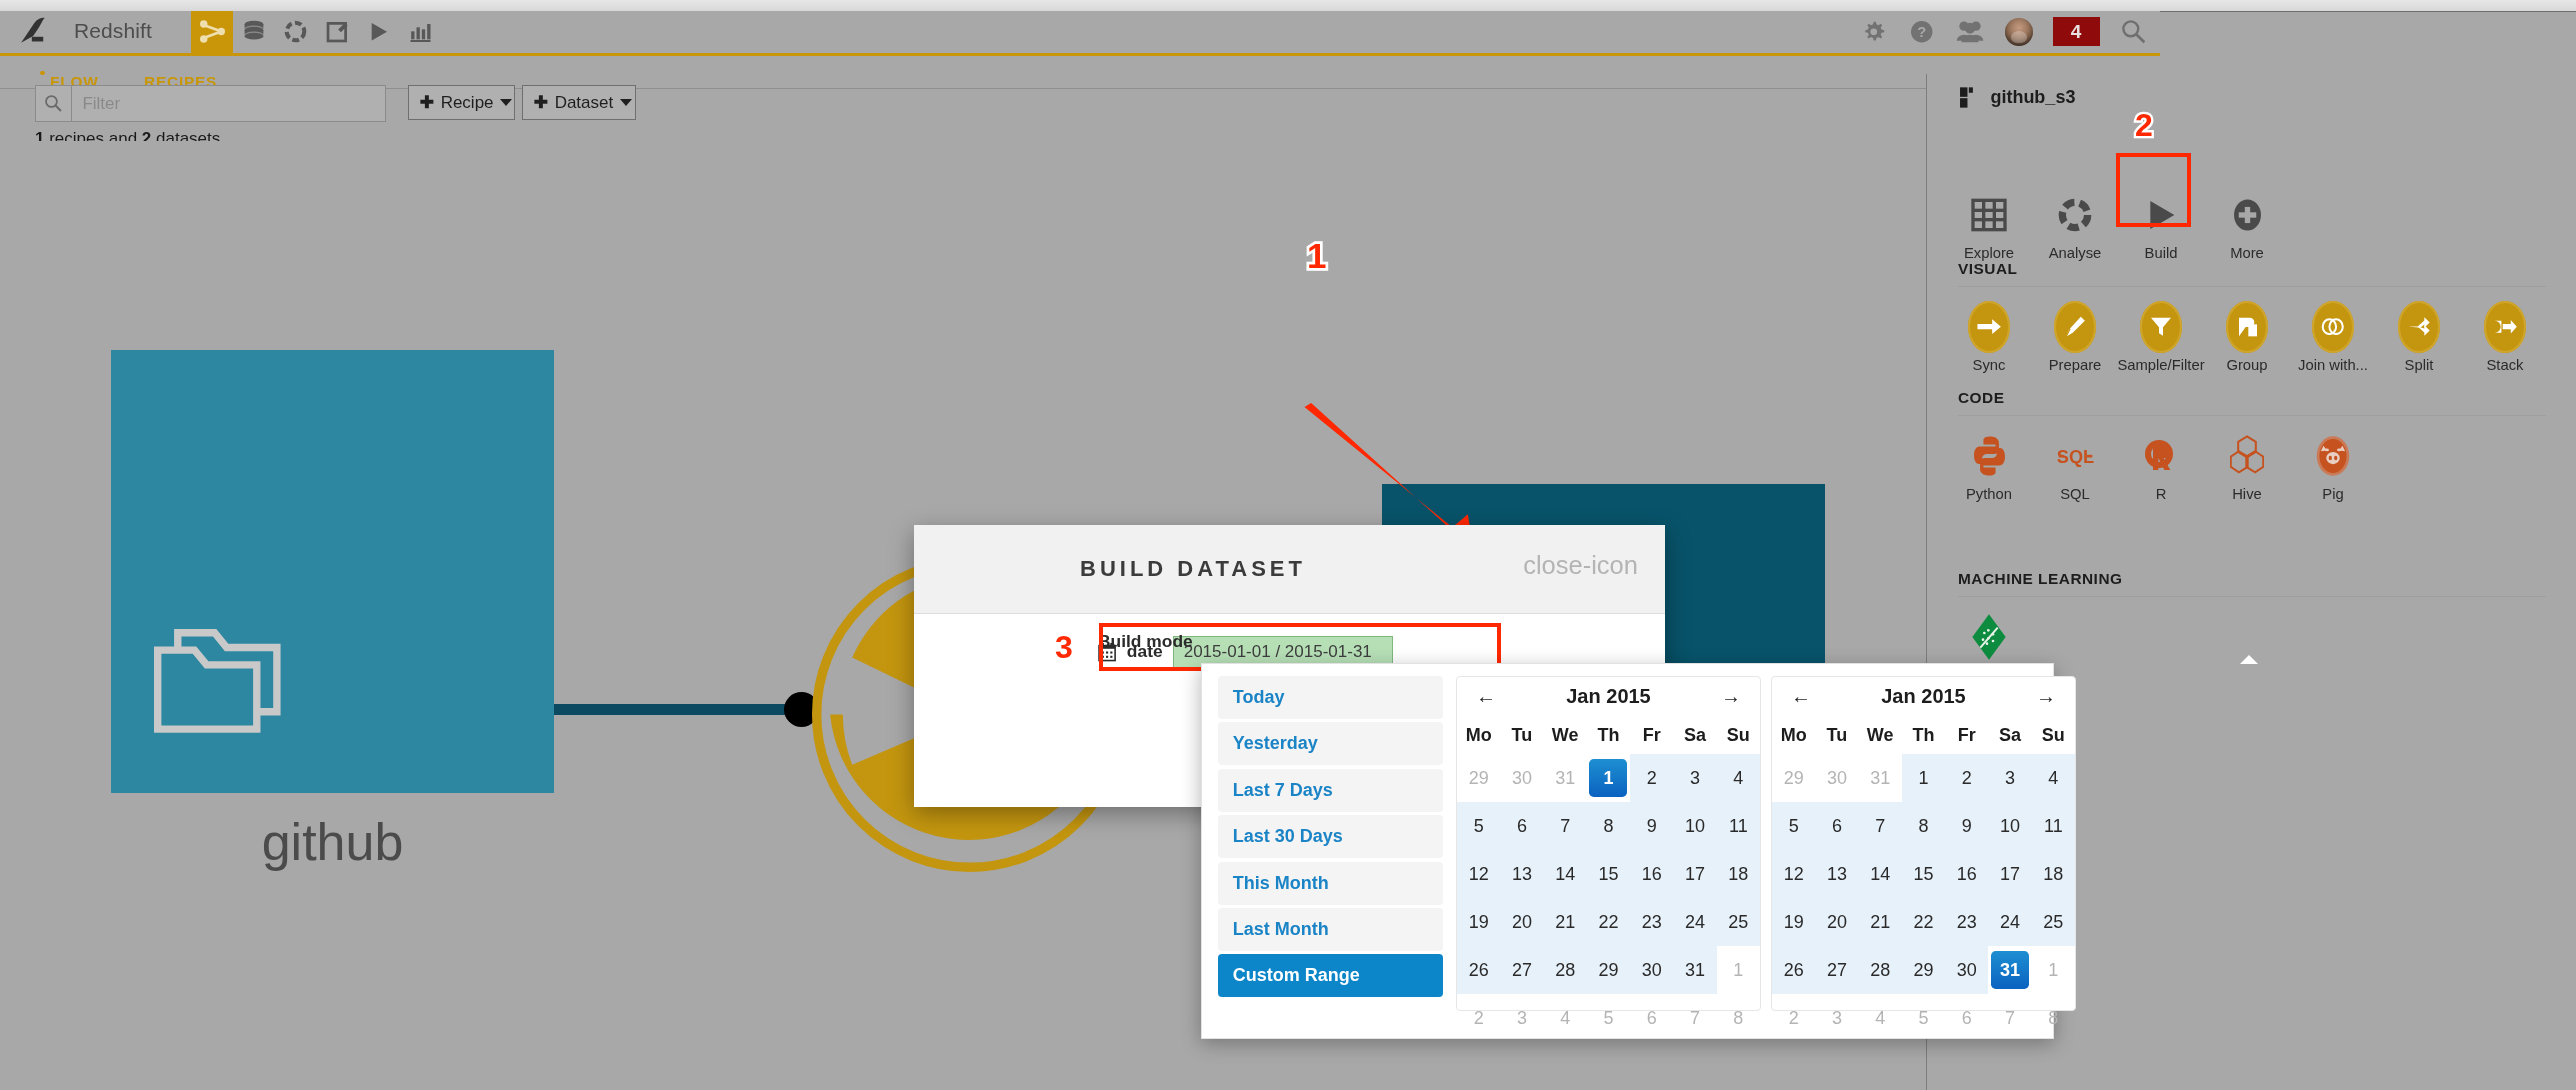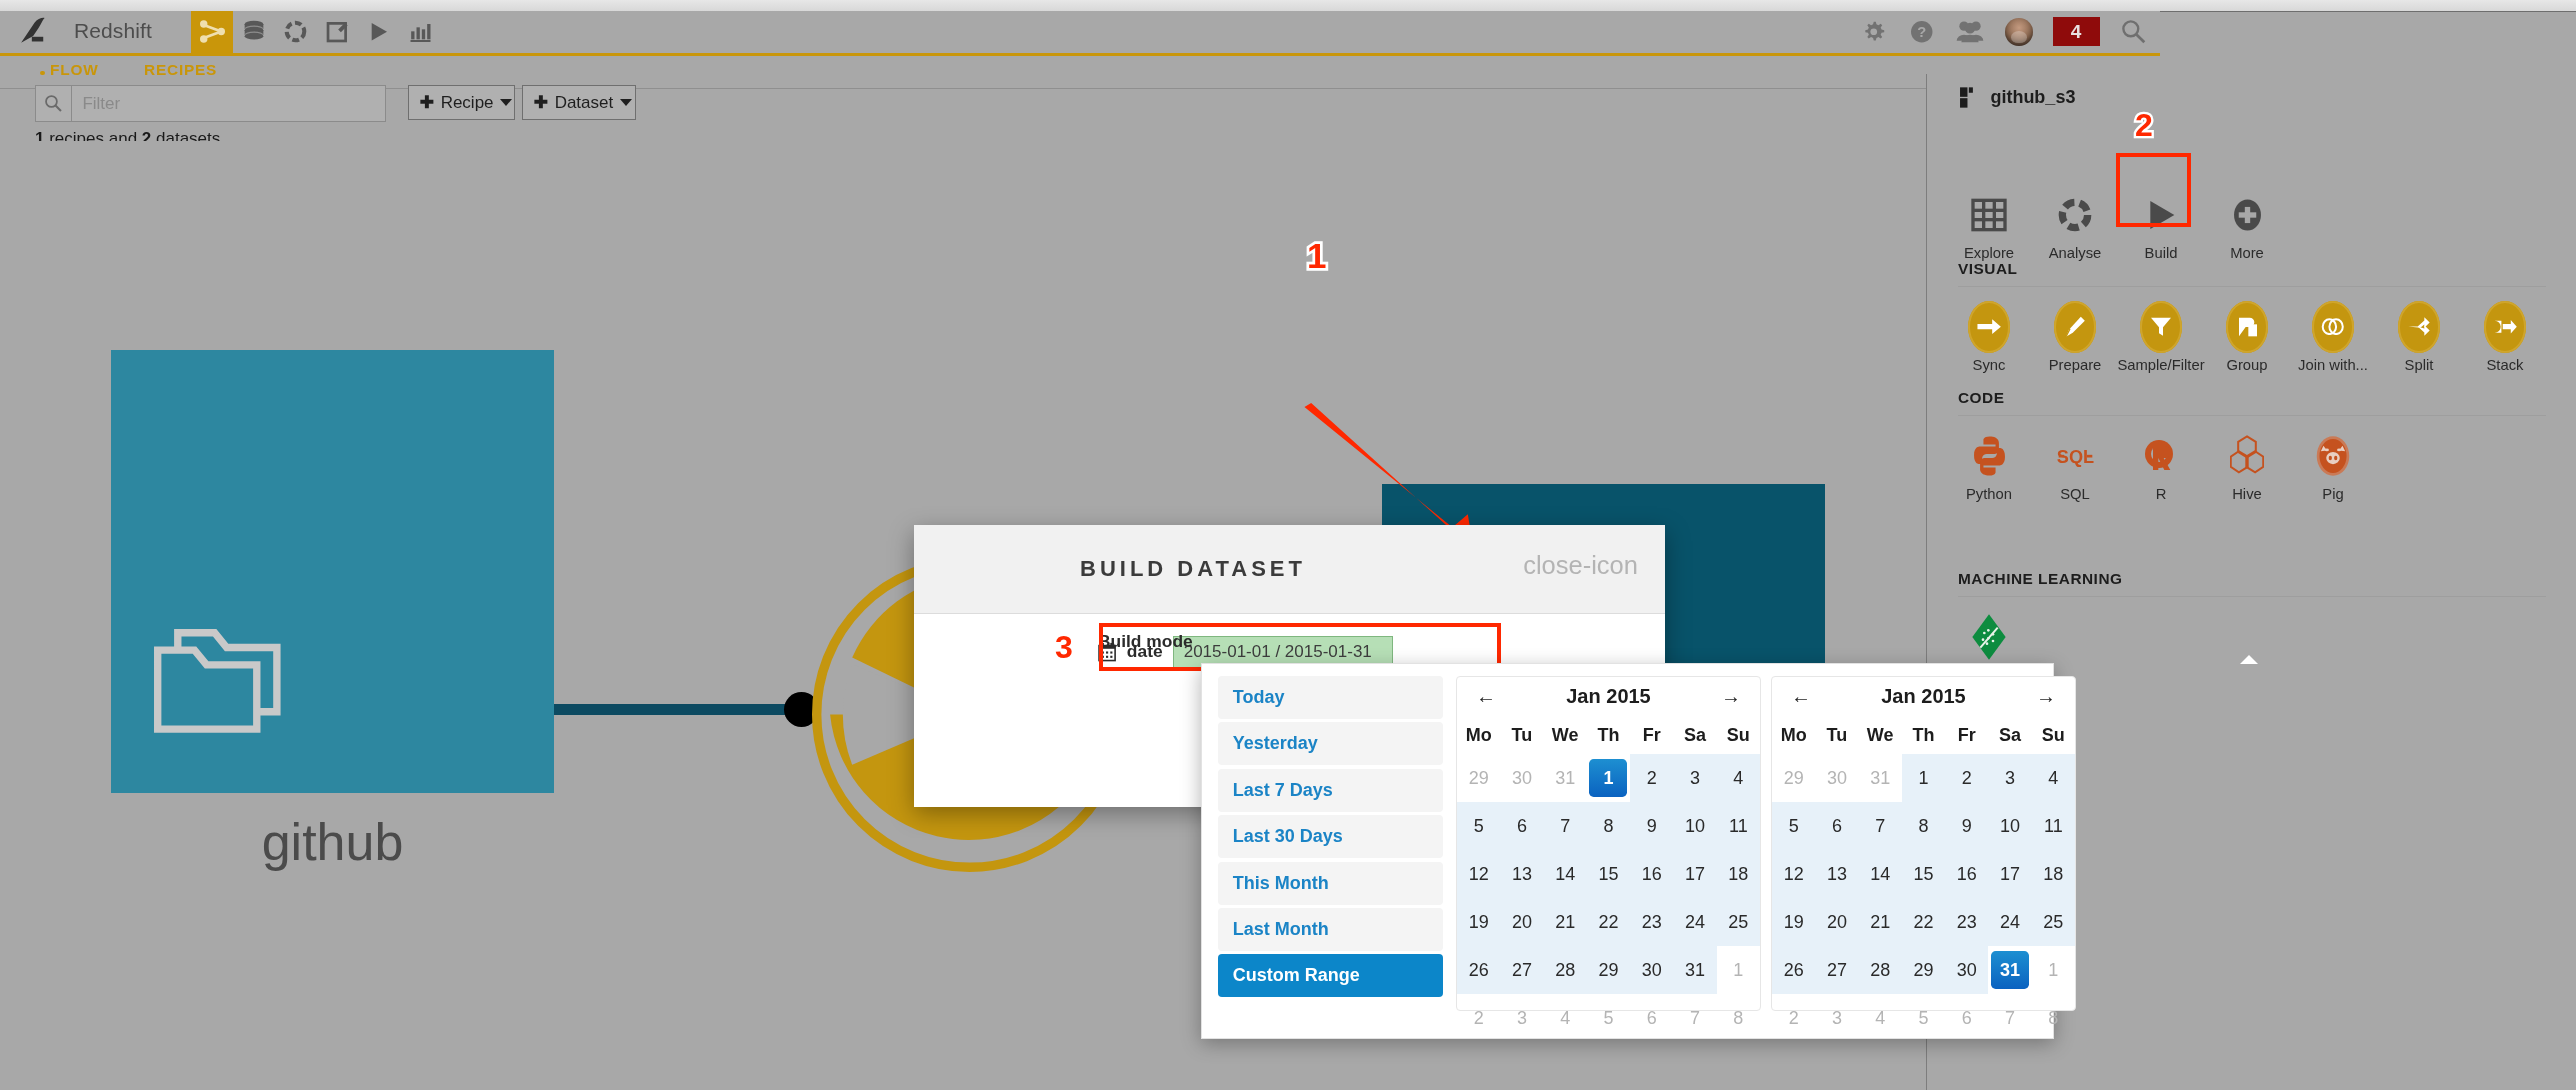--- a/index.html
+++ b/index.html
@@ -19,21 +19,21 @@
   .navbtn{position:absolute;top:0;height:42px;width:42px;display:flex;align-items:center;justify-content:center;}
   .navbtn svg{display:block;}
   .navbtn.active{background:#c9960a;}
   #rightIcons{position:absolute;right:12px;top:0;height:42px;display:flex;align-items:center;gap:19px;}
   #rightIcons .ri{width:29.5px;height:29.5px;display:flex;align-items:center;justify-content:center;}
   #avatar{width:28px;height:28px;border-radius:50%;background:radial-gradient(circle at 50% 35%,#c49a80 0%,#8e6a52 55%,#3a2d25 100%);box-shadow:inset 0 -4px 6.7px rgba(0,0,0,.35);position:relative;overflow:hidden;}
   #avatar:after{content:"";position:absolute;left:6px;top:13.4px;width:16px;height:12px;border-radius:50% 50% 45% 45%;background:rgba(255,255,255,.25);}
   #badge{background:#8f0b0b;color:#e9e0e0;width:47px;height:29.5px;display:flex;align-items:center;justify-content:center;font-size:19px;font-weight:bold;}
   
   #subnav{position:absolute;left:0;top:56px;width:2576px;height:32px;background:#a8a8a8;border-bottom:0.7px solid #8f8f8f;}
-  #subnav .tab{position:absolute;top:5px;font-size:15.4px;font-weight:bold;color:#c9960a;letter-spacing:0.8px;}
+  #subnav .tab{position:absolute;top:17px;font-size:15.4px;font-weight:bold;color:#c9960a;letter-spacing:0.8px;}
   #subnav .dot{position:absolute;left:40px;top:14.8px;width:4.7px;height:4.7px;background:#c9960a;border-radius:50%;}
   
   #filterwrap{position:absolute;left:35px;top:85px;width:349px;height:35px;border:0.7px solid #8b8b8b;background:#b0b0b0;display:flex;align-items:center;}
   #filterwrap .sep{width:0.7px;height:35px;background:#8b8b8b;}
   #filterwrap .mg{width:35px;height:35px;display:flex;align-items:center;justify-content:center;}
   #filterinput{flex:1;border:0;outline:0;background:transparent;font-family:"Liberation Sans",sans-serif;font-size:17px;color:#6f6f6f;padding-left:10.7px;}
   #filterinput::placeholder{color:#8a8a8a;}
   .dd{position:absolute;top:85px;height:35px;border:0.7px solid #6f6f6f;background:#b0b0b0;color:#1f1f1f;font-size:17px;display:flex;align-items:center;gap:6.7px;padding:0 10.7px;box-sizing:border-box;}
   #btnRecipe{left:408px;width:107px;}
   #btnDataset{left:522px;width:114px;}

